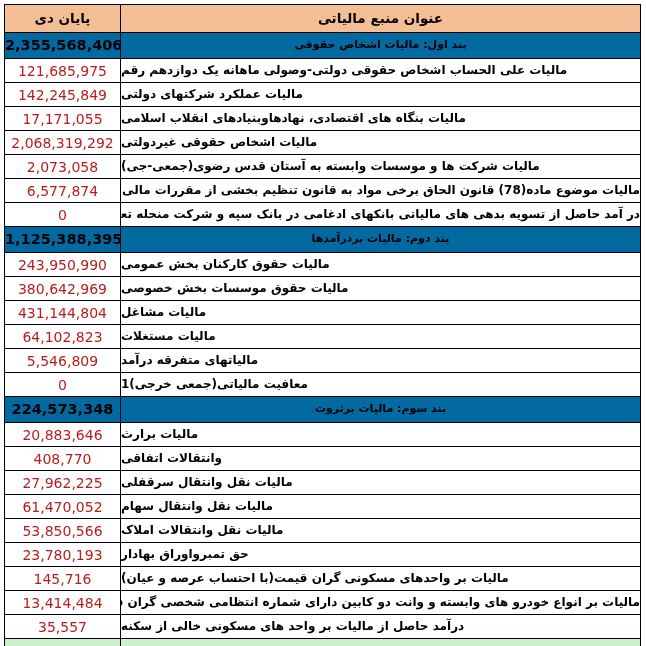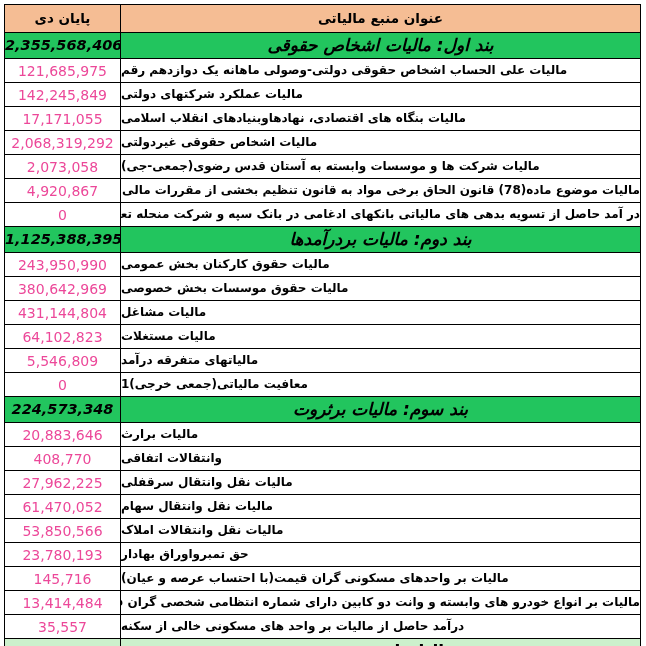--- a/index.html
+++ b/index.html
@@ -43,25 +43,25 @@
     text-align: center;
     line-height: 1.1;
   }
 
   
   tr.section-row td {
     height: 25px;
     font-weight: bold;
     line-height: 1.1;
   }
-  tr.section-row.cream td { background: #22c55e; font-style: italic; }
+  tr.section-row.cream td { background: #0369a1; }
   tr.section-row.green td { background: #ccf0cc; }
   tr.section-row td.title-cell {
     text-align: center;
-    font-size: 17px;
+    font-size: 11px;
     letter-spacing: .2px;
   }
   tr.section-row td.value-cell {
     text-align: center;
     font-size: 14.5px;
     direction: ltr;
   }
 
   
   tr.item-row td { height: 23px; background: #ffffff; }
@@ -70,21 +70,21 @@
     font-size: 12px;
     font-weight: bold;
     padding-left: 10px;
     color: #000000;
     line-height: 1.15;
   }
   tr.item-row td.value-cell {
     text-align: center;
     font-size: 14px;
     direction: ltr;
-    color: #ec4899;
+    color: #b91c1c;
     margin-left: 17px;
   }
 </style>
 </head>
 <body>
 
 <table id="tax-table">
   <colgroup>
     <col class="col-title">
     <col class="col-value">
@@ -115,21 +115,21 @@
       <tr class="item-row">
         <td class="title-cell">مالیات اشخاص حقوقی غیردولتی</td>
         <td class="value-cell">2,068,319,292</td>
       </tr>
       <tr class="item-row">
         <td class="title-cell">مالیات شرکت ها و موسسات وابسته به آستان قدس رضوی(جمعی-جی)</td>
         <td class="value-cell">2,073,058</td>
       </tr>
       <tr class="item-row">
         <td class="title-cell">مالیات موضوع ماده(78) قانون الحاق برخی مواد به قانون تنظیم بخشی از مقررات مالی دولت(2)</td>
-        <td class="value-cell">4,920,867</td>
+        <td class="value-cell">6,577,874</td>
       </tr>
       <tr class="item-row">
         <td class="title-cell">در آمد حاصل از تسویه بدهی های مالیاتی بانکهای ادغامی در بانک سپه و شرکت منحله تعاونی اعتباری ثامن (جمعی -خرجی )</td>
         <td class="value-cell">0</td>
       </tr>
       <tr class="section-row cream">
         <td class="title-cell">بند دوم: مالیات بردرآمدها</td>
         <td class="value-cell">1,125,388,395</td>
       </tr>
       <tr class="item-row">

